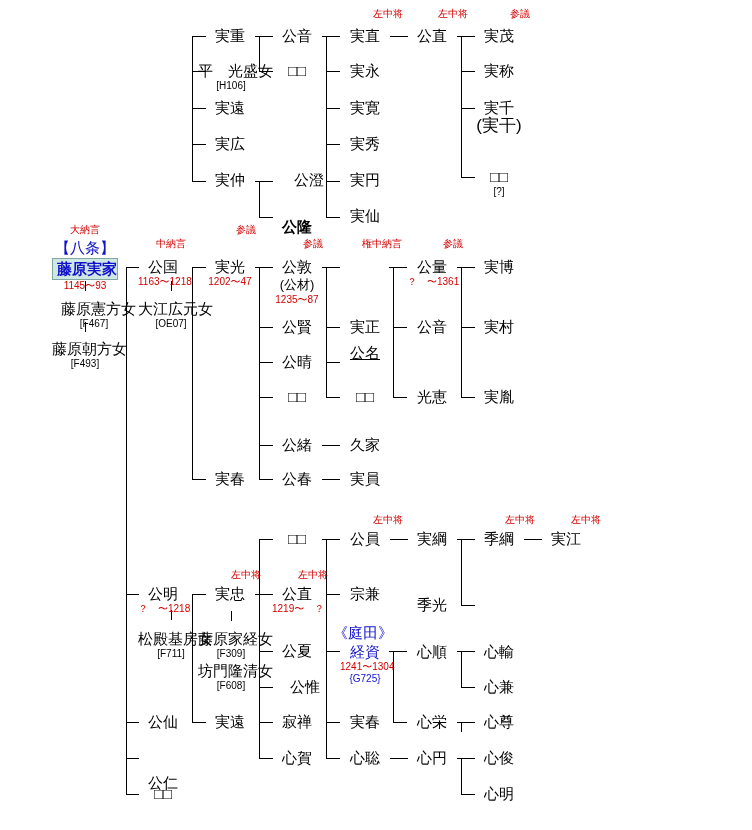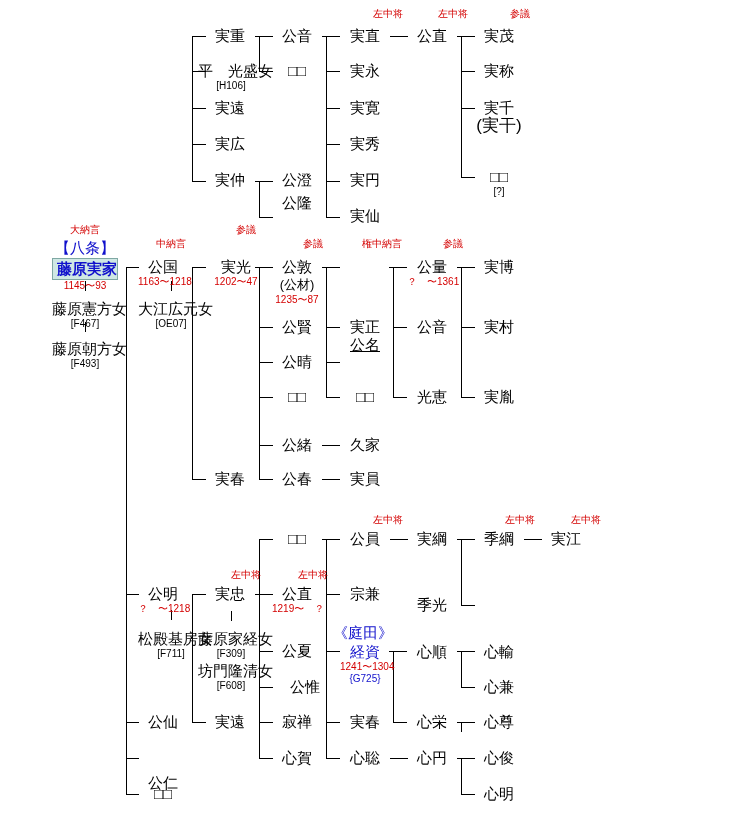--- a/index.html
+++ b/index.html
@@ -134,37 +134,37 @@
     <div class="rank" style="left: 553px; top: 514px; width: 66px;">左中将</div>
     <div class="rank" style="left: 213px; top: 569px; width: 66px;">左中将</div>
     <div class="rank" style="left: 280px; top: 569px; width: 66px;">左中将</div>
     <div class="node" style="left: 52px; top: 239px; width: 66px;">
       <div class="nm blue">【八条】</div>
     </div>
     <div class="node" style="left: 52px; top: 258px; width: 66px;">
       <div class="nm box">藤原実家</div>
       <div class="sub">1145〜93</div>
     </div>
-    <div class="node" style="left: 52px; top: 300px; width: 66px;">
+    <div class="node" style="left: 61px; top: 300px; width: 66px;">
       <div class="nm ">藤原憲方女</div>
       <div class="sub black">[F467]</div>
     </div>
     <div class="node" style="left: 52px; top: 340px; width: 66px;">
       <div class="nm ">藤原朝方女</div>
       <div class="sub black">[F493]</div>
     </div>
     <div class="node" style="left: 138px; top: 258px; width: 50px;">
       <div class="nm">公国</div>
       <div class="sub">1163〜1218</div>
     </div>
     <div class="node" style="left: 138px; top: 300px; width: 66px;">
       <div class="nm">大江広元女</div>
       <div class="sub black">[OE07]</div>
     </div>
-    <div class="node" style="left: 205px; top: 258px; width: 50px; margin-left: 6px;">
+    <div class="node" style="left: 205px; top: 258px; width: 50px;">
       <div class="nm">実光</div>
       <div class="sub">1202〜47</div>
     </div>
     <div class="node" style="left: 205px; top: 470px; width: 50px;">
       <div class="nm">実春</div>
     </div>
     <div class="node" style="left: 205px; top: 27px; width: 50px;">
       <div class="nm">実重</div>
     </div>
     <div class="node" style="left: 198px; top: 62px; width: 66px;">
@@ -179,24 +179,24 @@
     </div>
     <div class="node" style="left: 205px; top: 171px; width: 50px;">
       <div class="nm">実仲</div>
     </div>
     <div class="node" style="left: 272px; top: 27px; width: 50px;">
       <div class="nm">公音</div>
     </div>
     <div class="node" style="left: 272px; top: 62px; width: 50px;">
       <div class="nm">□□</div>
     </div>
-    <div class="node" style="left: 272px; top: 171px; width: 50px;">
+    <div class="node" style="left: 284px; top: 171px; width: 50px;">
       <div class="nm">公澄</div>
     </div>
-    <div class="node" style="left: 272px; top: 194px; width: 50px;">
+    <div class="node" style="left: 272px; top: 218px; width: 50px; font-weight: bold;">
       <div class="nm">公隆</div>
     </div>
     <div class="node" style="left: 340px; top: 27px; width: 50px;">
       <div class="nm">実直</div>
     </div>
     <div class="node" style="left: 340px; top: 62px; width: 50px;">
       <div class="nm">実永</div>
     </div>
     <div class="node" style="left: 340px; top: 99px; width: 50px;">
       <div class="nm">実寛</div>
@@ -243,21 +243,21 @@
     </div>
     <div class="node" style="left: 272px; top: 436px; width: 50px;">
       <div class="nm">公緒</div>
     </div>
     <div class="node" style="left: 272px; top: 470px; width: 50px;">
       <div class="nm">公春</div>
     </div>
     <div class="node" style="left: 340px; top: 318px; width: 50px;">
       <div class="nm">実正</div>
     </div>
-    <div class="node" style="left: 340px; top: 336px; width: 50px; text-decoration: underline;">
+    <div class="node" style="left: 340px; top: 344px; width: 50px; text-decoration: underline;">
       <div class="nm">公名</div>
     </div>
     <div class="node" style="left: 340px; top: 388px; width: 50px;">
       <div class="nm">□□</div>
     </div>
     <div class="node" style="left: 340px; top: 436px; width: 50px;">
       <div class="nm">久家</div>
     </div>
     <div class="node" style="left: 340px; top: 470px; width: 50px;">
       <div class="nm">実員</div>

